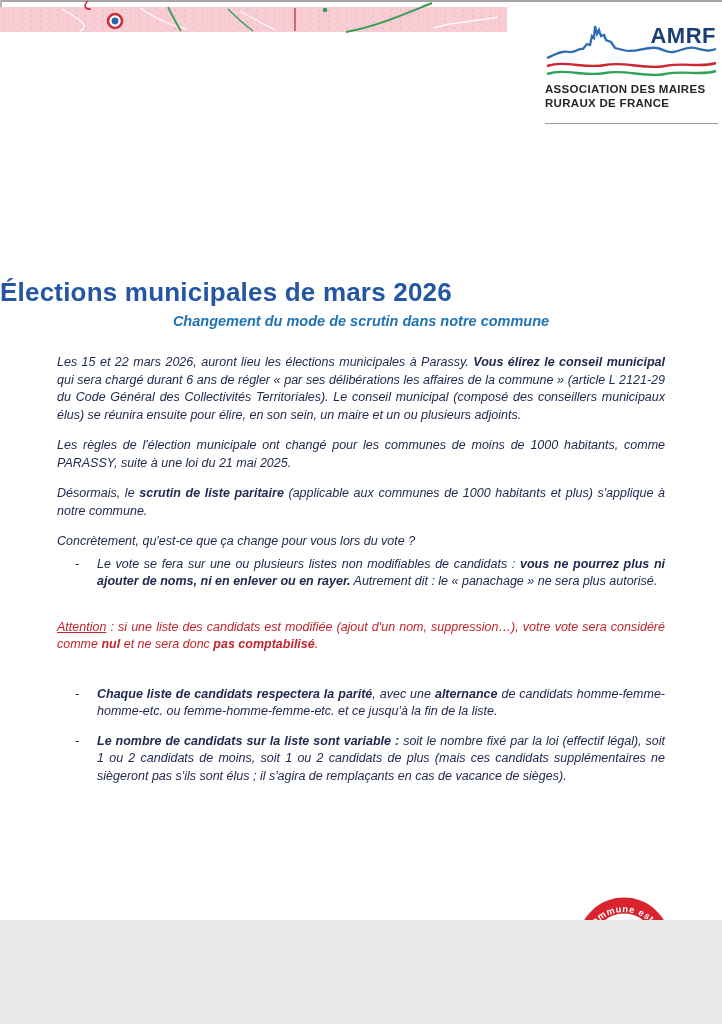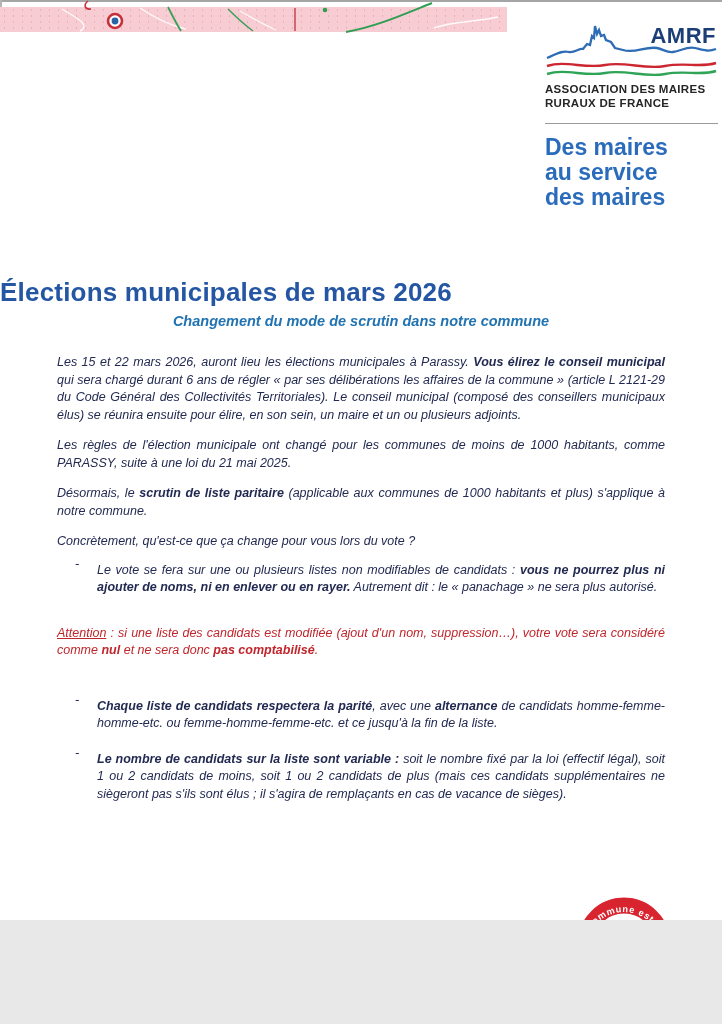--- a/index.html
+++ b/index.html
@@ -30,21 +30,21 @@
                 font-size:14.5px;font-weight:700;font-style:italic;color:#2173b2;}
 
   
   .content{position:absolute;left:57px;top:354px;width:608px;
            font-size:12.5px;line-height:17.5px;font-style:italic;color:#232a52;
            text-align:justify;}
   .para{margin:0 0 13px 0;}
   .question{margin:2px 0 5px 0;}
   .bullet{display:flex;margin:0 0 12px 0;}
   .bullet .dash{width:22px;flex:0 0 22px;padding-left:18px;box-sizing:content-box;}
-  .bullet .btxt{flex:1;margin-top:6px;}
+  .bullet .btxt{flex:1;}
   .bullet1{margin-top:1px;margin-bottom:28px;}
   .attention{color:#c0262c;margin:0 0 32px 0;}
   .seg-b{font-weight:bold;}
   .seg-u{text-decoration:underline;}
 
   
   .footer-address{position:absolute;left:50px;top:944px;width:188px;text-align:center;
                   font-size:11px;color:#3b3b3b;line-height:15px;font-style:normal;}
   .footer-web{position:absolute;left:312px;top:948px;display:flex;align-items:center;gap:7px;}
   .site-link{font-size:13.5px;color:#2e6da6;}
@@ -85,25 +85,20 @@
       <path d="M 2,36 C 10,33 16,28 24,30 C 30,31 34,26 38,27 L 42,22 L 45,23 L 47,14 L 49,16 L 50,4 L 52,12 L 54,8 L 56,14 L 59,13 L 61,18 L 66,20 L 70,26 L 78,28 C 90,32 100,24 112,26 C 118,27 122,31 128,30 C 136,29 142,24 150,26 C 158,28 163,30 171,27" stroke="#2e6cb5" stroke-width="2.3" fill="none"></path>
       <path d="M 2,44 C 20,38 40,47 60,43 C 80,39 100,48 120,44 C 140,40 156,46 171,41" stroke="#cc2630" stroke-width="2.4" fill="none"></path>
       <path d="M 2,52 C 20,46 40,55 60,51 C 80,47 100,56 120,52 C 140,48 156,54 171,49" stroke="#2fa356" stroke-width="2.4" fill="none"></path>
       <text x="171" y="21" text-anchor="end" font-size="22" font-weight="800" fill="#1c3e77" letter-spacing="0.5">AMRF</text>
     </svg>
     <div class="org-name">
       <div>ASSOCIATION DES MAIRES</div>
       <div>RURAUX DE FRANCE</div>
     </div>
     <div class="logo-divider"></div>
-    <div class="tagline">
-      <div>Des maires</div>
-      <div>au service</div>
-      <div>des maires</div>
-    </div>
   </div>
 
   <div class="doc-title">Élections municipales de mars 2026</div>
   <div class="doc-subtitle">Changement du mode de scrutin dans notre commune</div>
 
   <div class="content">
     <p class="para"><span>Les 15 et 22 mars 2026, auront lieu les élections municipales à Parassy. </span><span class="seg-b">Vous élirez le conseil municipal</span><span> qui sera chargé durant 6 ans de régler « par ses délibérations les affaires de la commune » (article L 2121-29 du Code Général des Collectivités Territoriales). Le conseil municipal (composé des conseillers municipaux élus) se réunira ensuite pour élire, en son sein, un maire et un ou plusieurs adjoints.</span></p>
     <p class="para"><span>Les règles de l'élection municipale ont changé pour les communes de moins de 1000 habitants, comme PARASSY, suite à une loi du 21 mai 2025.</span></p>
     <p class="para"><span>Désormais, le </span><span class="seg-b">scrutin de liste paritaire</span><span> (applicable aux communes de 1000 habitants et plus) s'applique à notre commune.</span></p>
     <p class="para question"><span>Concrètement, qu'est-ce que ça change pour vous lors du vote ?</span></p>

